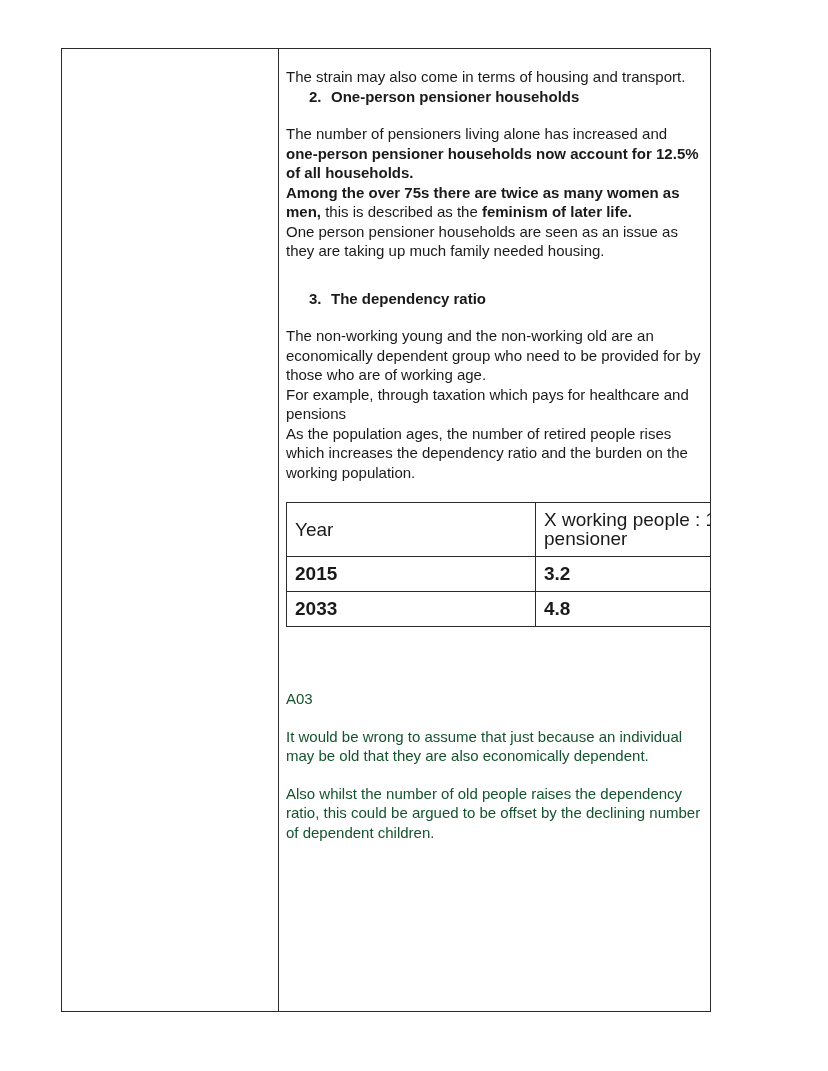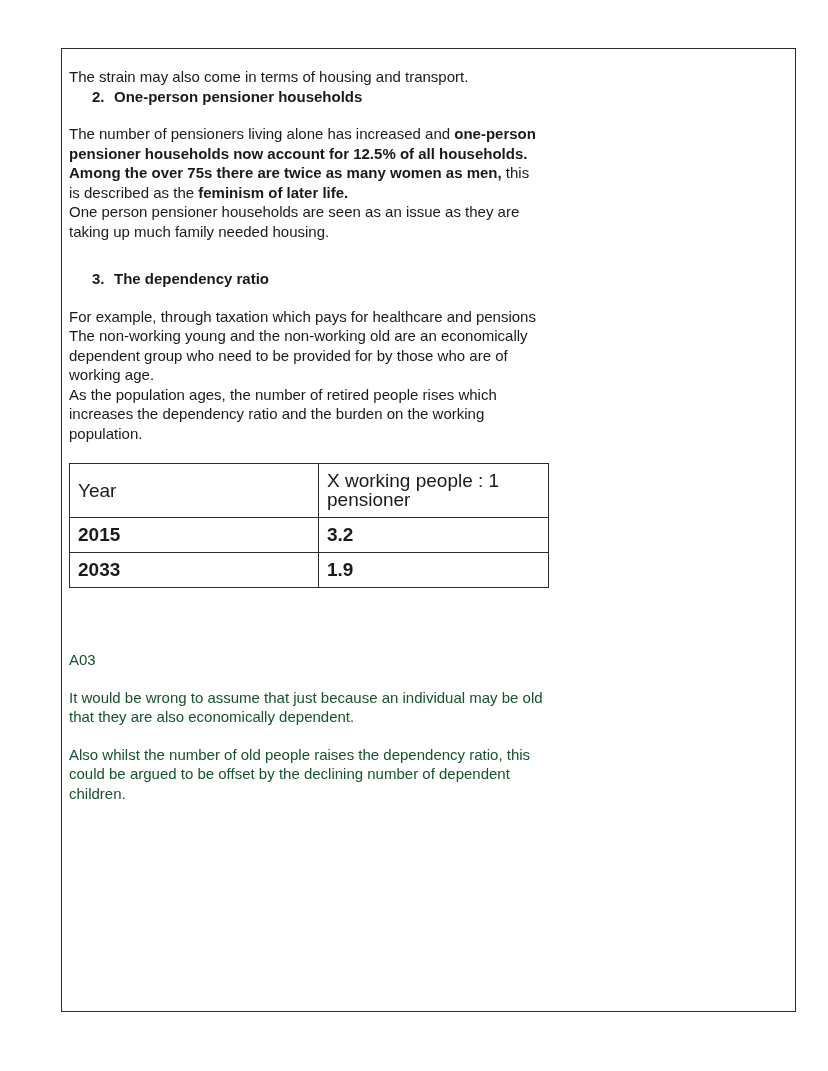--- a/index.html
+++ b/index.html
@@ -22,26 +22,26 @@
     height: 1071px;
     background: #ffffff;
     overflow: hidden;
   }
 
   
   .outer-table {
     position: absolute;
     left: 61px;
     top: 48px;
-    width: 735px;
+    width: 650px;
     height: 964px;
     border: 1.5px solid #2b2b2b;
     box-sizing: border-box;
     display: flex;
-    flex-direction: column;
+    flex-direction: row;
     align-items: stretch;
   }
 
   .left-col {
     width: 217px;
     box-sizing: border-box;
     border-right: 1.5px solid #2b2b2b;
     flex: 0 0 auto;
   }
 
@@ -144,39 +144,39 @@
 
       <p class="para sp-after-para"><b>Among the over 75s there are twice as many women as men,</b><span> this is described as the </span><b>feminism of later life.</b></p>
 
       <p class="para" style="margin-bottom:28px;">One person pensioner households are seen as an issue as they are taking up much family needed housing.</p>
 
       <div class="heading">
         <span class="num">3.</span>
         <span class="htext">The dependency ratio</span>
       </div>
 
+      <p class="para sp-after-para">The non-working young and the non-working old are an economically dependent group who need to be provided for by those who are of working age.</p>
+
       <p class="para sp-after-para">For example, through taxation which pays for healthcare and pensions</p>
-
-      <p class="para sp-after-para">The non-working young and the non-working old are an economically dependent group who need to be provided for by those who are of working age.</p>
 
       <p class="para">As the population ages, the number of retired people rises which increases the dependency ratio and the burden on the working population.</p>
 
       <table class="data-table">
         <tbody>
           <tr class="hdr">
             <td class="col-year">Year</td>
             <td>X working people : 1 pensioner</td>
           </tr>
           <tr class="datarow">
             <td class="col-year">2015</td>
             <td>3.2</td>
           </tr>
           <tr class="datarow">
             <td class="col-year">2033</td>
-            <td>1.9</td>
+            <td>4.8</td>
           </tr>
         </tbody>
       </table>
 
       <div class="a03-block">
         <p class="a03-label">A03</p>
         <p class="a03-gap">It would be wrong to assume that just because an individual may be old that they are also economically dependent.</p>
         <p>Also whilst the number of old people raises the dependency ratio, this could be argued to be offset by the declining number of dependent children.</p>
       </div>
 

